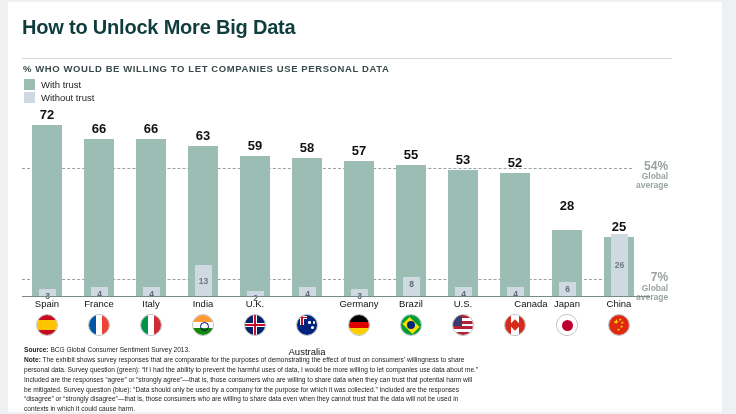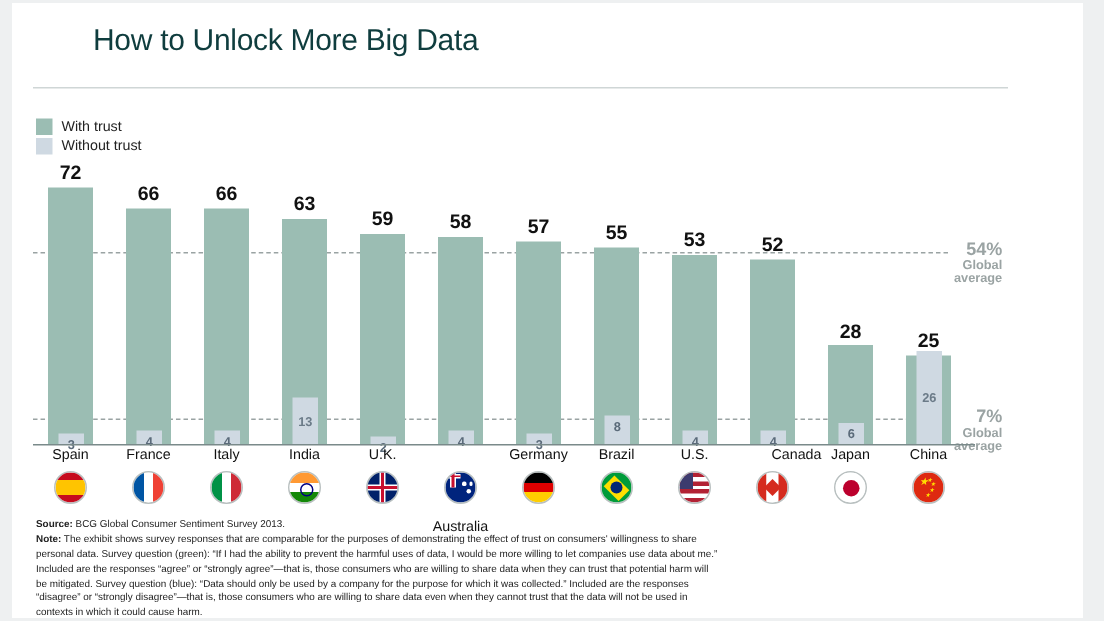--- a/index.html
+++ b/index.html
@@ -8,21 +8,21 @@
     background:#eef0f1;
     font-family:"Liberation Sans", sans-serif;
     overflow:hidden;
   }
   #page{
     position:absolute;left:8px;top:2px;width:714px;height:410px;
     background:#ffffff;
   }
   .title{
     position:absolute;left:14px;top:14px;
-    font-size:20px;font-weight:normal;color:#0f3d3e;letter-spacing:-0.2px;margin-left:40px;
+    font-size:20px;font-weight:bold;color:#0f3d3e;letter-spacing:-0.2px;
   }
   .subtitle{
     position:absolute;left:15px;top:40px;
     font-size:12.5px;color:#2f8f7f;font-weight:bold;letter-spacing:-0.1px;
   }
   .rule{
     position:absolute;left:14px;top:56px;width:650px;height:1px;background:#cfd6d6;
   }
   .axis-label{
     position:absolute;left:15px;top:61px;
@@ -88,20 +88,21 @@
   .footnotes b{font-weight:bold;}
   .fn-line{margin:0 0 1px 0;}
 </style>
 </head>
 <body>
 
 <div id="page">
 
   <div class="title">How to Unlock More Big Data</div>
   <div class="rule"></div>
+  <div class="axis-label">% WHO WOULD BE WILLING TO LET COMPANIES USE PERSONAL DATA</div>
 
   <div class="legend">
     <div class="legend-row">
       <span class="legend-swatch sw-trust"></span>
       <span class="legend-text">With trust</span>
     </div>
     <div class="legend-row">
       <span class="legend-swatch sw-notrust"></span>
       <span class="legend-text">Without trust</span>
     </div>
@@ -179,21 +180,21 @@
         </div>
         <div class="group" style="left: 476px;">
           <div class="bar-main" style="height: 123.5px; background: rgb(155, 189, 179);"></div>
           <div class="bar-sub" style="height: 9.5px; background: rgb(207, 217, 226);"></div>
           <div class="val-main" style="bottom: 126.5px;">52</div>
           <div class="val-sub" style="bottom: -2.5px; color: rgb(91, 107, 122);">4</div>
         </div>
         <div class="group" style="left: 528px;">
           <div class="bar-main" style="height: 66.5px; background: rgb(155, 189, 179);"></div>
           <div class="bar-sub" style="height: 14.25px; background: rgb(207, 217, 226);"></div>
-          <div class="val-main" style="bottom: 68px;">28</div>
+          <div class="val-main" style="bottom: 83px;">28</div>
           <div class="val-sub" style="bottom: 2.25px; color: rgb(91, 107, 122);">6</div>
         </div>
         <div class="group" style="left: 580px;">
           <div class="bar-main" style="height: 59.375px; background: rgb(155, 189, 179);"></div>
           <div class="bar-sub" style="height: 61.75px; background: rgb(207, 217, 226);"></div>
           <div class="val-main" style="bottom: 62.375px;">25</div>
           <div class="val-sub inbar" style="bottom: 25.875px;">26</div>
         </div>
       </div>
   </div>

